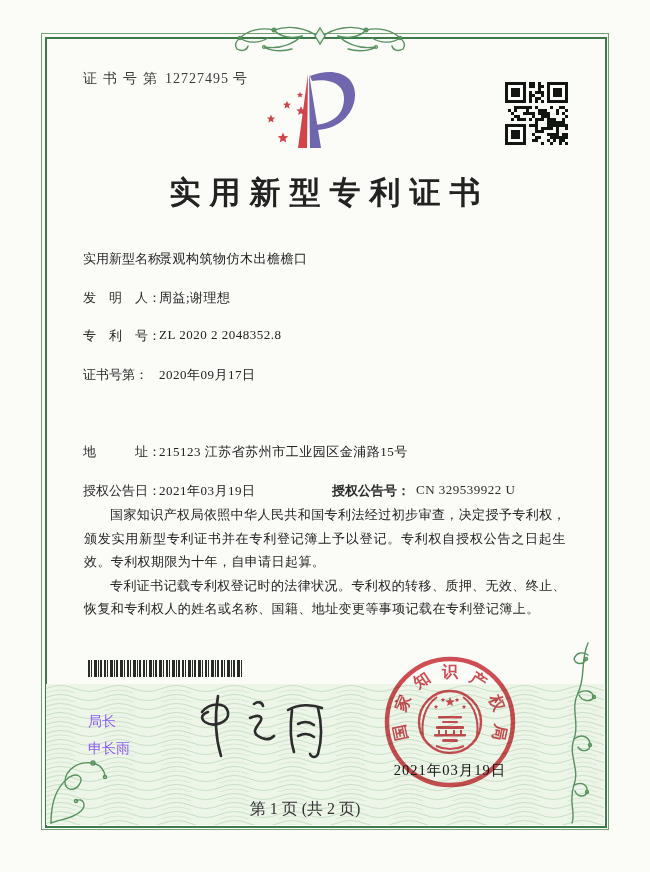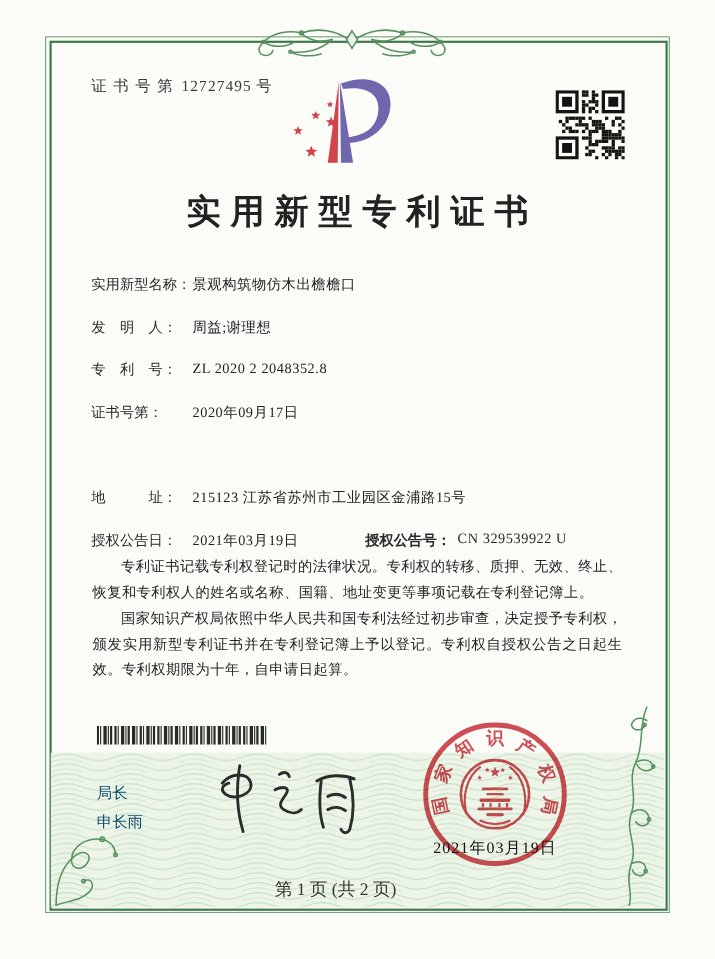--- a/index.html
+++ b/index.html
@@ -15,29 +15,29 @@
   .cert-no{position:absolute; left:83px; top:70px; font-size:14px; color:#3a3a3a; white-space:nowrap;text-align:right;}
   .cert-no .sp{letter-spacing:6px;}
   .cert-no .num{letter-spacing:1px; margin-left:2px;}
   .cert-no .suf{margin-left:4px;}
   .logo{position:absolute; left:252px; top:70px;}
   .qr{position:absolute; left:505px; top:82px; width:63px; height:63px;}
   .title{position:absolute; left:0; top:172px; width:650px; text-align:center;
     font-size:31px; font-weight:bold; letter-spacing:9px; text-indent:9px; color:#222;}
   .frow{position:absolute; left:83px; width:500px; height:20px; font-size:13px; white-space:nowrap;}
   .flabel{display:inline-block; width:84px; color:#2a2a2a;}
-  .fvalue{position:absolute; left:92px; top:0; color:#222; letter-spacing:0.5px;}
+  .fvalue{position:absolute; left:76px; top:0; color:#222; letter-spacing:0.5px;}
   .fvalue2-label{position:absolute; left:249px; top:0;font-weight:bold;}
   .fvalue2{position:absolute; left:333px; top:0; letter-spacing:0.5px;}
   .paras{position:absolute; left:84px; top:503px; width:482px; font-size:13px;
     line-height:23.5px; text-align:justify; color:#242424; letter-spacing:0.4px;}
   .paras p{margin:0; text-indent:2em;}
   .wave-band{position:absolute; left:46px; top:684px; z-index:1;}
   .barcode{position:absolute; left:88px; top:660px; z-index:2;}
-  .officer{position:absolute; left:88px; top:708px; z-index:5; font-size:14px; line-height:27px; color:#0c4a6e;}
+  .officer{position:absolute; left:88px; top:708px; z-index:5; font-size:14px; line-height:27px; color:#8b5cf6;}
   .signature{position:absolute; left:188px; top:690px; z-index:4;}
   .seal{position:absolute; left:378px; top:650px; z-index:3; mix-blend-mode:multiply; opacity:.93;}
   .seal-date{position:absolute; left:383px; top:761px; width:134px; z-index:4;
     text-align:center; font-size:14.5px; letter-spacing:1px; color:#151515; white-space:nowrap;}
   .footer-page{position:absolute; left:180px; top:799px; width:250px; z-index:5;
     text-align:center; font-size:16px; color:#333;}
   .orn-top{position:absolute; left:230px; top:21px; z-index:2;}
   .orn-bl{position:absolute; left:47px; top:757px; z-index:2;}
   .orn-br{position:absolute; left:552px; top:641px; z-index:2;}
 </style>
@@ -239,22 +239,22 @@
     <span class="fvalue">215123 江苏省苏州市工业园区金浦路15号</span>
   </div>
   <div class="frow" style="top:482px">
     <span class="flabel">授权公告日：</span>
     <span class="fvalue">2021年03月19日</span>
     <span class="fvalue2-label">授权公告号：</span>
     <span class="fvalue2">CN 329539922 U</span>
   </div>
 
   <div class="paras">
+    <p>国家知识产权局依照中华人民共和国专利法经过初步审查，决定授予专利权，颁发实用新型专利证书并在专利登记簿上予以登记。专利权自授权公告之日起生效。专利权期限为十年，自申请日起算。</p>
     <p>专利证书记载专利权登记时的法律状况。专利权的转移、质押、无效、终止、恢复和专利权人的姓名或名称、国籍、地址变更等事项记载在专利登记簿上。</p>
-    <p>国家知识产权局依照中华人民共和国专利法经过初步审查，决定授予专利权，颁发实用新型专利证书并在专利登记簿上予以登记。专利权自授权公告之日起生效。专利权期限为十年，自申请日起算。</p>
   </div>
 
   <svg class="wave-band" width="558" height="141" viewBox="0 0 558 141">
     <defs>
       <pattern id="wv" width="58" height="9" patternUnits="userSpaceOnUse">
         <path d="M0,4.5 Q14.5,-1.5 29,4.5 T58,4.5" fill="none" stroke="#c7dfc3" stroke-width="1"></path>
         <path d="M0,9 Q14.5,3 29,9 T58,9" fill="none" stroke="#cfe3cb" stroke-width="0.8"></path>
       </pattern>
     </defs>
     <rect width="558" height="141" fill="#edf5e9"></rect>

